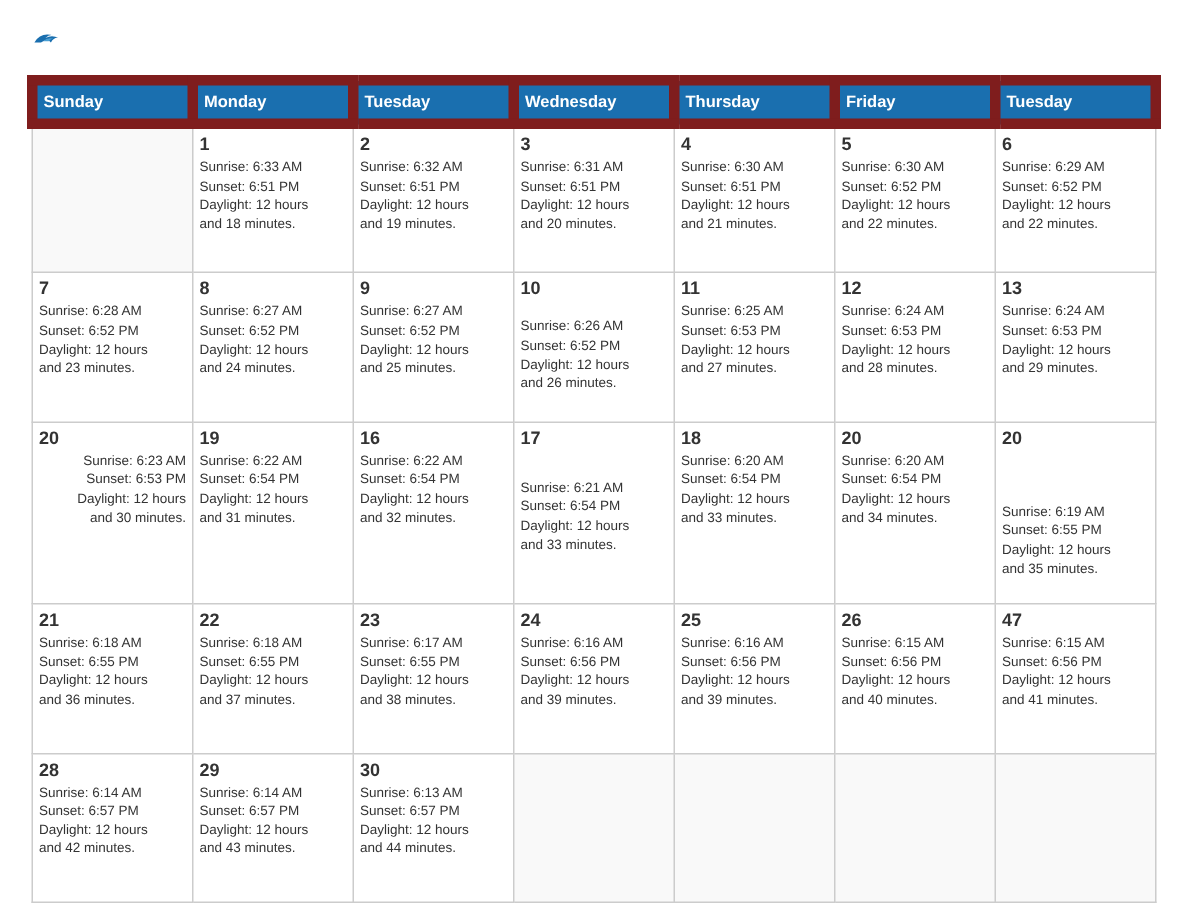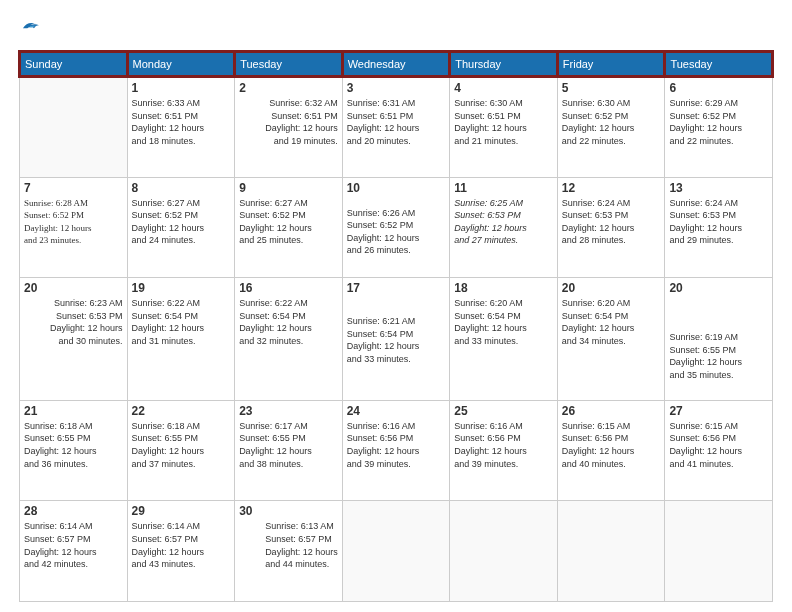--- a/index.html
+++ b/index.html
@@ -64,22 +64,22 @@
       border-collapse: collapse;
       width: 100%;
       font-size: 10px;
     }
     .calendar th {
       background: #1a6faf;
       color: #fff;
       padding: 5px 4px;
       text-align: left;
       font-size: 11px;
-      font-weight: normal;
-      border: 3px solid #7f1d1d;
+      font-weight: bold;
+      border: 7px solid #7f1d1d;
     }
     .calendar td {
       border: 1px solid #ccc;
       vertical-align: top;
       padding: 3px 4px;
       width: calc(100% / 7);
       height: 88px;
     }
     .day-number {
       font-size: 12px;
@@ -134,21 +134,21 @@
           <td class="empty-cell"></td>
           <td>
             <div class="day-number">1</div>
             <div class="day-info" style="white-space: pre-line;">Sunrise: 6:33 AM
 Sunset: 6:51 PM
 Daylight: 12 hours
 and 18 minutes.</div>
           </td>
           <td>
             <div class="day-number">2</div>
-            <div class="day-info" style="white-space: pre-line; text-align: right;">Sunrise: 6:32 AM
+            <div class="day-info" style="white-space: pre-line;">Sunrise: 6:32 AM
 Sunset: 6:51 PM
 Daylight: 12 hours
 and 19 minutes.</div>
           </td>
           <td>
             <div class="day-number">3</div>
             <div class="day-info" style="white-space: pre-line;">Sunrise: 6:31 AM
 Sunset: 6:51 PM
 Daylight: 12 hours
 and 20 minutes.</div>
@@ -171,21 +171,21 @@
             <div class="day-number">6</div>
             <div class="day-info" style="white-space: pre-line;">Sunrise: 6:29 AM
 Sunset: 6:52 PM
 Daylight: 12 hours
 and 22 minutes.</div>
           </td>
         </tr>
         <tr>
           <td>
             <div class="day-number">7</div>
-            <div class="day-info" style="white-space: pre-line; font-family: Liberation Serif, serif;">Sunrise: 6:28 AM
+            <div class="day-info" style="white-space: pre-line;">Sunrise: 6:28 AM
 Sunset: 6:52 PM
 Daylight: 12 hours
 and 23 minutes.</div>
           </td>
           <td>
             <div class="day-number">8</div>
             <div class="day-info" style="white-space: pre-line;">Sunrise: 6:27 AM
 Sunset: 6:52 PM
 Daylight: 12 hours
 and 24 minutes.</div>
@@ -199,21 +199,21 @@
           </td>
           <td>
             <div class="day-number">10</div>
             <div class="day-info" style="white-space: pre-line; margin-top: 12px;">Sunrise: 6:26 AM
 Sunset: 6:52 PM
 Daylight: 12 hours
 and 26 minutes.</div>
           </td>
           <td>
             <div class="day-number">11</div>
-            <div class="day-info" style="white-space: pre-line; font-style: italic;">Sunrise: 6:25 AM
+            <div class="day-info" style="white-space: pre-line;">Sunrise: 6:25 AM
 Sunset: 6:53 PM
 Daylight: 12 hours
 and 27 minutes.</div>
           </td>
           <td>
             <div class="day-number">12</div>
             <div class="day-info" style="white-space: pre-line;">Sunrise: 6:24 AM
 Sunset: 6:53 PM
 Daylight: 12 hours
 and 28 minutes.</div>
@@ -314,21 +314,21 @@
 and 39 minutes.</div>
           </td>
           <td>
             <div class="day-number">26</div>
             <div class="day-info" style="white-space: pre-line;">Sunrise: 6:15 AM
 Sunset: 6:56 PM
 Daylight: 12 hours
 and 40 minutes.</div>
           </td>
           <td>
-            <div class="day-number">27</div>
+            <div class="day-number">47</div>
             <div class="day-info" style="white-space: pre-line;">Sunrise: 6:15 AM
 Sunset: 6:56 PM
 Daylight: 12 hours
 and 41 minutes.</div>
           </td>
         </tr>
         <tr>
           <td>
             <div class="day-number">28</div>
             <div class="day-info" style="white-space: pre-line;">Sunrise: 6:14 AM
@@ -338,21 +338,21 @@
           </td>
           <td>
             <div class="day-number">29</div>
             <div class="day-info" style="white-space: pre-line;">Sunrise: 6:14 AM
 Sunset: 6:57 PM
 Daylight: 12 hours
 and 43 minutes.</div>
           </td>
           <td>
             <div class="day-number">30</div>
-            <div class="day-info" style="white-space: pre-line; margin-left: 26px;">Sunrise: 6:13 AM
+            <div class="day-info" style="white-space: pre-line;">Sunrise: 6:13 AM
 Sunset: 6:57 PM
 Daylight: 12 hours
 and 44 minutes.</div>
           </td>
           <td class="empty-cell"></td>
           <td class="empty-cell"></td>
           <td class="empty-cell"></td>
           <td class="empty-cell"></td>
         </tr>
       </tbody>

